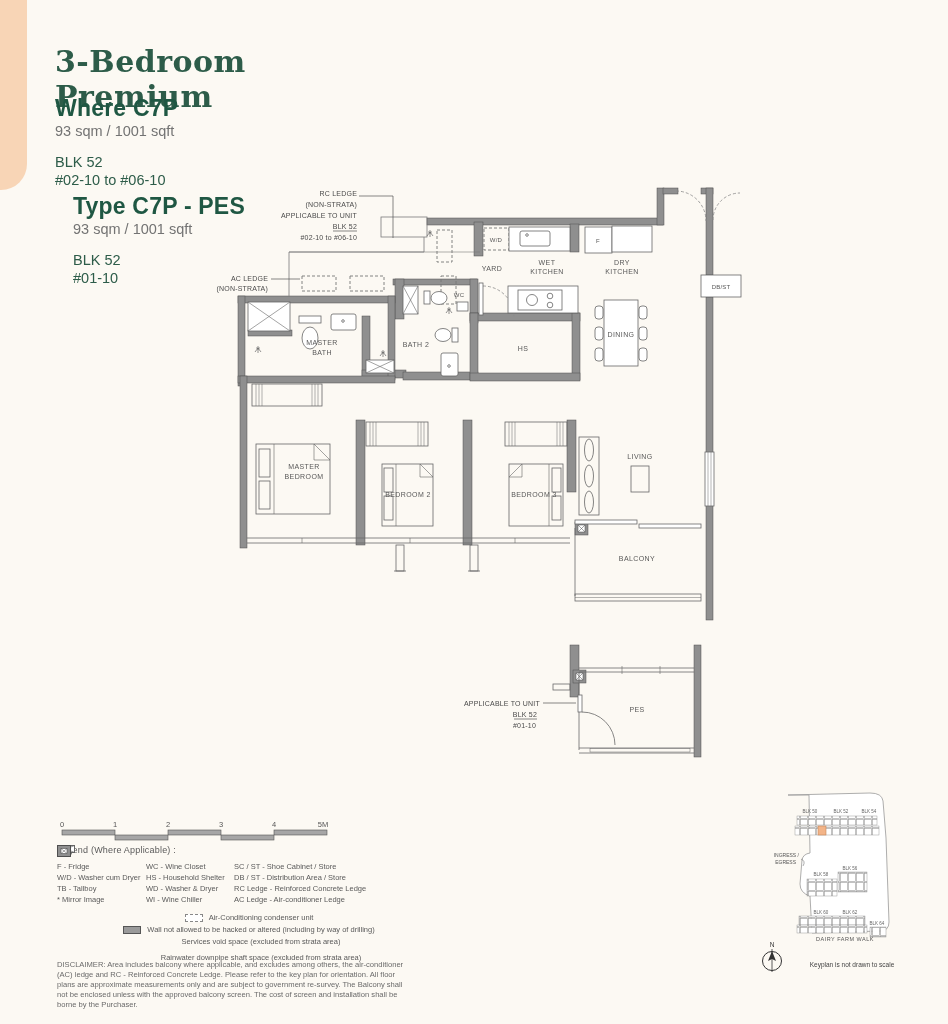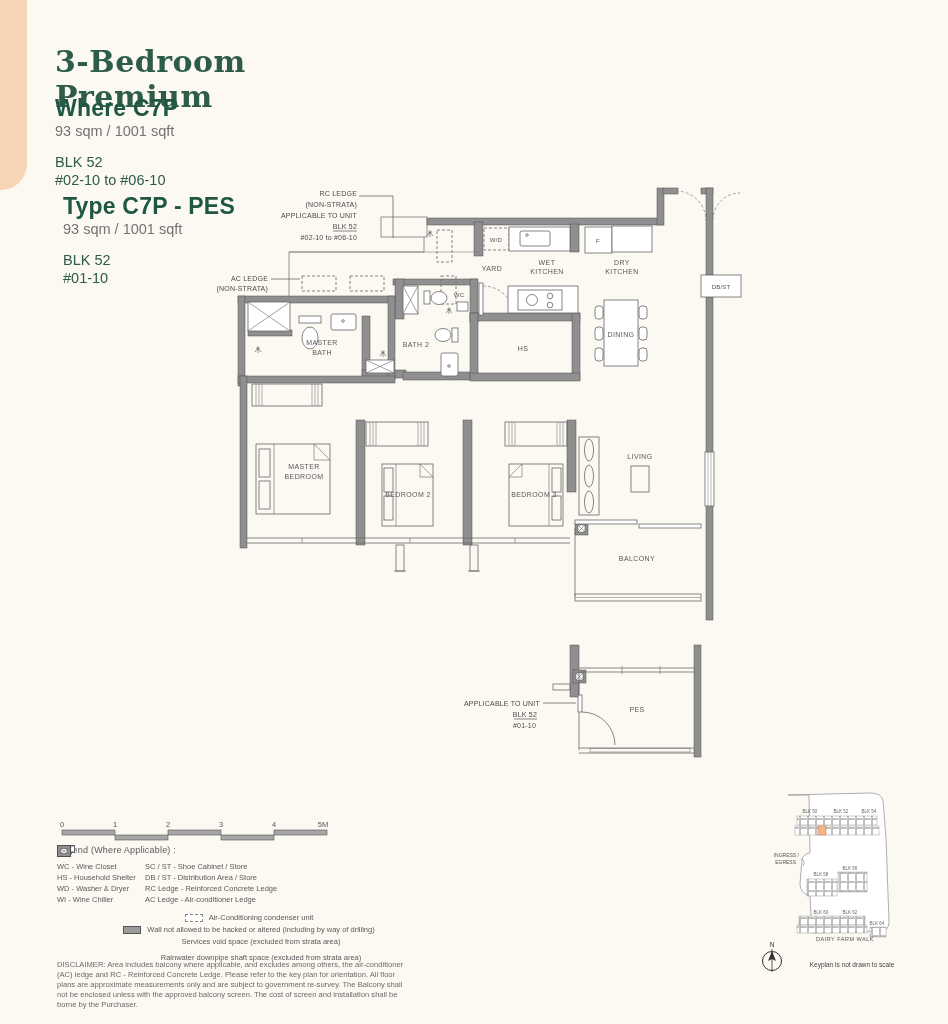--- a/index.html
+++ b/index.html
@@ -14,21 +14,21 @@
   }
   .titles{position:absolute;left:55px;top:44px;color:#2d5c49;}
   .main-title{
     font-family:"DejaVu Serif",serif;font-weight:bold;
     font-size:30px;letter-spacing:.5px;color:#2d5c49;
   }
   .type-name{font-size:23px;font-weight:bold;color:#1f5743;letter-spacing:.2px;}
   .type-area{font-size:14.5px;color:#737373;margin-top:1px;}
   .type-blk{font-size:14.5px;color:#2d5c49;margin-top:14px;line-height:18px;}
   .t1{position:absolute;left:0;top:51px;}
-  .t2{position:absolute;left:8px;top:149px;}
+  .t2{position:absolute;left:18px;top:149px;}
   svg{position:absolute;left:0;top:0;}
   svg text{font-family:"Liberation Sans",sans-serif;}
   .plan-label{fill:#585858;font-size:7px;letter-spacing:.4px;}
   .plan-label-sm{fill:#585858;font-size:6px;letter-spacing:.2px;}
   .note-label{fill:#4a4a4a;font-size:7px;letter-spacing:.2px;}
   .tick-label{fill:#555;font-size:7.5px;}
   .kp-label{fill:#666;font-size:4.5px;}
   .legend{position:absolute;left:57px;top:845px;width:384px;color:#5a5a5a;}
   .legend-heading{font-size:9px;margin-bottom:6px;letter-spacing:.2px;}
   .legend-cols{display:flex;font-size:7.5px;line-height:11px;}
@@ -381,20 +381,26 @@
       <circle cx="772" cy="961" r="9.5" fill="none" stroke="#333" stroke-width="1"></circle>
       <path d="M772,949 V972" stroke="#333" stroke-width="0.8"></path>
       <path d="M772,951 L776,961 L772,959 L768,961 Z" fill="#333"></path>
     </g>
   </g>
 </svg>
 
 <div class="legend">
   <div class="legend-heading">Legend (Where Applicable) :</div>
   <div class="legend-cols">
+    <div class="legend-col1">
+      <div>F - Fridge</div>
+      <div>W/D - Washer cum Dryer</div>
+      <div>TB - Tallboy</div>
+      <div>* Mirror Image</div>
+    </div>
     <div class="legend-col2">
       <div>WC - Wine Closet</div>
       <div>HS - Household Shelter</div>
       <div>WD - Washer &amp; Dryer</div>
       <div>WI - Wine Chiller</div>
     </div>
     <div class="legend-col3">
       <div>SC / ST - Shoe Cabinet / Store</div>
       <div>DB / ST - Distribution Area / Store</div>
       <div>RC Ledge - Reinforced Concrete Ledge</div>

